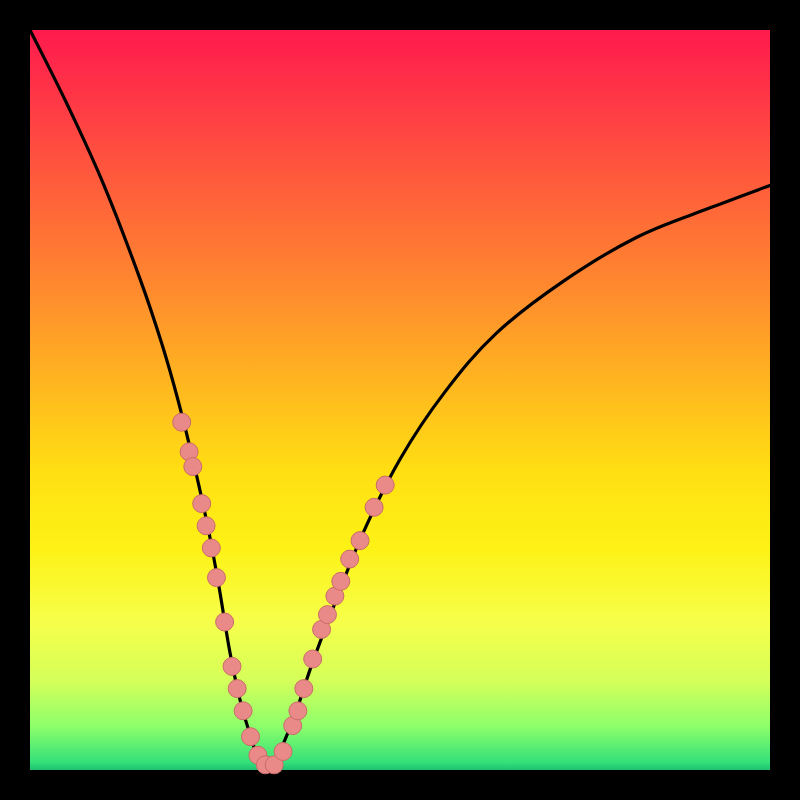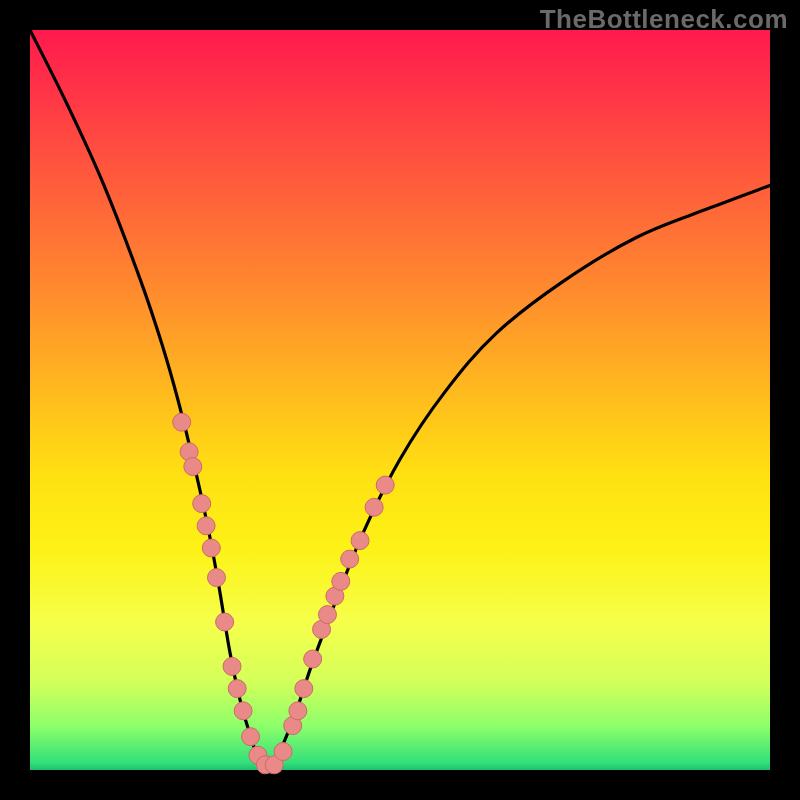--- a/index.html
+++ b/index.html
@@ -80,14 +80,13 @@
         <circle cx="297.48" cy="584.6" r="9" fill="#ea8a88" stroke="#c96b69" stroke-width="1"></circle>
         <circle cx="304.88000000000005" cy="566.1" r="9" fill="#ea8a88" stroke="#c96b69" stroke-width="1"></circle>
         <circle cx="310.8" cy="551.3" r="9" fill="#ea8a88" stroke="#c96b69" stroke-width="1"></circle>
         <circle cx="319.68000000000006" cy="529.1" r="9" fill="#ea8a88" stroke="#c96b69" stroke-width="1"></circle>
         <circle cx="330.04" cy="510.6" r="9" fill="#ea8a88" stroke="#c96b69" stroke-width="1"></circle>
         <circle cx="344.1" cy="477.3" r="9" fill="#ea8a88" stroke="#c96b69" stroke-width="1"></circle>
         <circle cx="355.2" cy="455.09999999999997" r="9" fill="#ea8a88" stroke="#c96b69" stroke-width="1"></circle>
       </g>
   </svg>
 
-  <div class="watermark">TheBottleneck.com</div>
 </div>
 
 </body></html>

